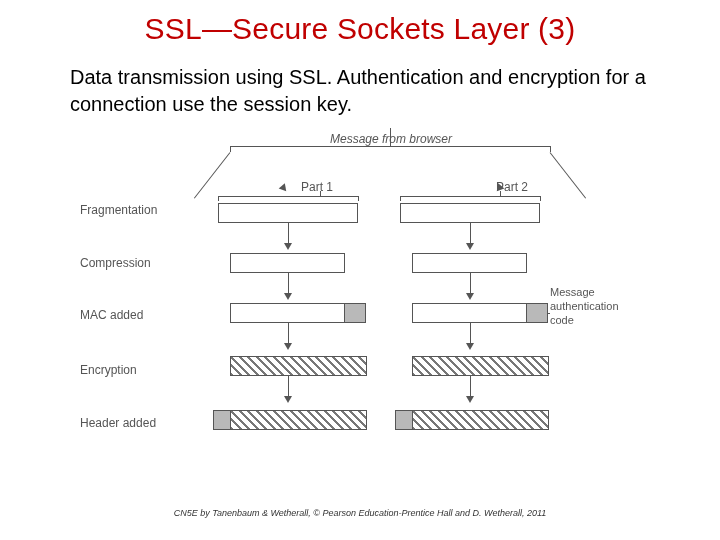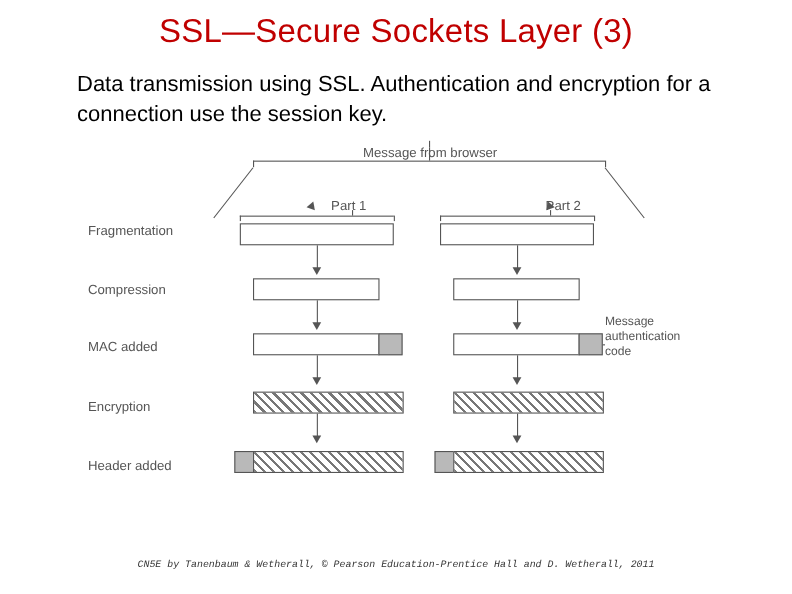--- a/index.html
+++ b/index.html
@@ -32,21 +32,21 @@
     position: relative;
     width: 560px;
     height: 330px;
     margin-left: 80px;
   }
   .label {
     position: absolute;
     font-size: 12px;
     color: #555;
   }
-  .toplabel { top: 4px; left: 250px; }
+  .toplabel { top: 4px; left: 250px; font-style: italic; }
   .partlabel1 { top: 52px; left: 221px; }
   .partlabel2 { top: 52px; left: 416px; }
   .sidelabel { left: 0; text-align: center; }
   .side-frag { top: 75px; }
   .side-comp { top: 128px; }
   .side-mac  { top: 180px; }
   .side-enc  { top: 235px; }
   .side-hdr  { top: 288px; }
   .rightlabel {
     position: absolute;
@@ -90,21 +90,21 @@
   
   .diag { position:absolute; background:#555; height:1px; transform-origin: left center; }
 
   .footer {
     position: absolute;
     bottom: 22px;
     width: 100%;
     text-align: center;
     font-size: 9px;
     font-style: italic;
-    font-family: Liberation Mono, monospace;
+    font-family: Liberation Sans, sans-serif;
     color: #333;
   }
 
   .mac-line { position:absolute; height:1px; background:#555; }
 </style>
 </head>
 <body>
 
 <div class="title">SSL—Secure Sockets Layer (3)</div>
 <div class="subtitle">Data transmission using SSL. Authentication and encryption for a connection use the session key.</div>

